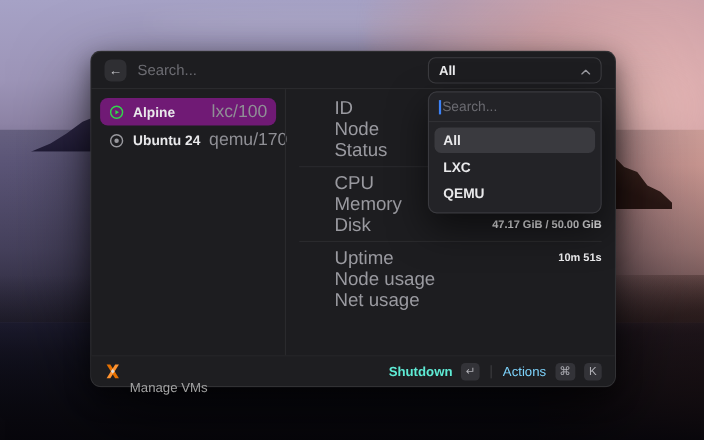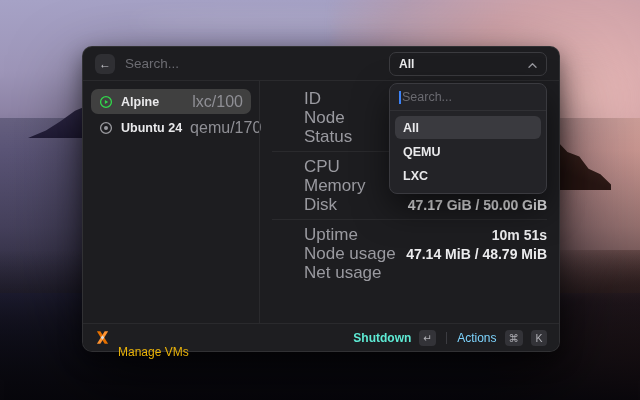--- a/index.html
+++ b/index.html
@@ -48,50 +48,50 @@
     font-size:13.5px; color:#e8e8ea; font-family:inherit; }
   .search-input::placeholder { color:#6c6c72; }
   .filter-btn { width:158px; height:24px; border:1px solid #3b3b3f; border-radius:7px;
     background:transparent; display:flex; align-items:center; justify-content:space-between;
     padding:0 9px; color:#ececee; font-size:12px; font-weight:700; cursor:pointer; font-family:inherit; }
 
   .body { flex:1; display:flex; position:relative; min-height:0; }
   .list { width:176px; flex:0 0 176px; padding:8px; }
   .row { height:25px; display:flex; align-items:center; gap:8px; padding:0 8px;
     border-radius:7px; margin-bottom:1px; cursor:pointer; }
-  .row.selected { background:#404040; }
+  .row.selected { background:#701a75; }
   .vm-icon { width:14px; height:14px; display:flex; flex:0 0 14px; }
   .vm-name { font-size:12.5px; font-weight:700; color:#e9e9eb; white-space:nowrap; }
   .vm-id { margin-left:auto; font-size:16px; color:#8f8f95; }
   .vdiv { width:1px; background:#2a2a2d; }
 
   .details { flex:1; padding:8px 12px; min-width:0; }
   .drow { height:19px; display:flex; align-items:center; justify-content:space-between; }
   .dlabel { font-size:17px; color:#9a9aa0; font-weight:400;margin-left:32px; }
-  .dvalue { font-size:14px; color:#ececee; font-weight:700; }
+  .dvalue { font-size:10px; color:#ececee; font-weight:700; }
   .ddiv { height:1px; background:#2a2a2d; margin:5px 0; }
 
   .dropdown { position:absolute; top:2px; right:12px; width:158px; background:#232327;
     border:1px solid #3a3a3f; border-radius:8px; overflow:hidden; z-index:20;
     box-shadow:0 14px 34px rgba(0,0,0,.55); }
   .dd-search { height:27px; display:flex; align-items:center; padding:0 9px;
     border-bottom:1px solid #303034; }
   .dd-caret { width:2px; height:13px; background:#3c82f7; flex:0 0 2px; }
   .dd-input { flex:1; background:transparent; border:none; outline:none; font-size:12.5px;
     color:#e8e8ea; font-family:inherit; padding:0 0 0 1px; }
   .dd-input::placeholder { color:#6a6a70; }
   .dd-options { padding:5px; }
   .dd-option { height:23px; display:flex; align-items:center; padding:0 8px; border-radius:6px;
     font-size:12.5px; font-weight:700; color:#e9e9eb; margin-bottom:1px; cursor:pointer; }
   .dd-option.selected { background:#3a3a3f; }
 
   .footer { height:28px; flex:0 0 28px; border-top:1px solid #2a2a2d; display:flex;
     align-items:center; gap:8px; padding:0 12px; background:#1e1e21; border-radius:0 0 9px 9px; }
   .pm-logo { width:15px; height:15px; display:flex; flex:0 0 15px; }
-  .app-name { font-size:12px; color:#eab308; font-weight:500;margin-top:28px; }
+  .app-name { font-size:12px; color:#a3a3a3; font-weight:500;margin-top:28px; }
   .spacer { flex:1; }
   .action-label { font-size:12px; color:#7dd3fc; font-weight:400; cursor:pointer; }
   .action-label.primary { color:#5eead4; font-weight:700; }
   .key-badge { min-width:16px; height:16px; padding:0 4px; background:#333338; border-radius:4px;
     color:#b0b0b6; font-size:10.5px; display:flex; align-items:center; justify-content:center; }
   .footer-sep { width:1px; height:12px; background:#3c3c41; margin:0 2px; }
 </style>
 </head>
 <body>
 
@@ -178,36 +178,35 @@
           <span class="dlabel">Disk</span>
           <span class="dvalue">47.17 GiB / 50.00 GiB</span>
         </div>
         <div class="ddiv"></div>
         <div class="drow">
           <span class="dlabel">Uptime</span>
           <span class="dvalue">10m 51s</span>
         </div>
         <div class="drow">
           <span class="dlabel">Node usage</span>
-          <span class="dvalue">47.14 MiB / 48.79 MiB</span>
         </div>
         <div class="drow">
           <span class="dlabel">Net usage</span>
         </div>
       </div>
 
       <div class="dropdown">
         <div class="dd-search">
           <span class="dd-caret"></span>
           <input class="dd-input" placeholder="Search..." style="">
         </div>
         <div class="dd-options">
           <div class="dd-option selected">All</div>
+          <div class="dd-option">LXC</div>
           <div class="dd-option">QEMU</div>
-          <div class="dd-option">LXC</div>
         </div>
       </div>
 
     </div>
 
     <div class="footer">
       <span class="pm-logo">
         <svg viewBox="0 0 24 24" width="15" height="15">
           <path d="M3 2 L8.5 2 L21 22 L15.5 22 Z" fill="#e57000"></path>
           <path d="M21 2 L15.5 2 L3 22 L8.5 22 Z" fill="#ff9330"></path>

